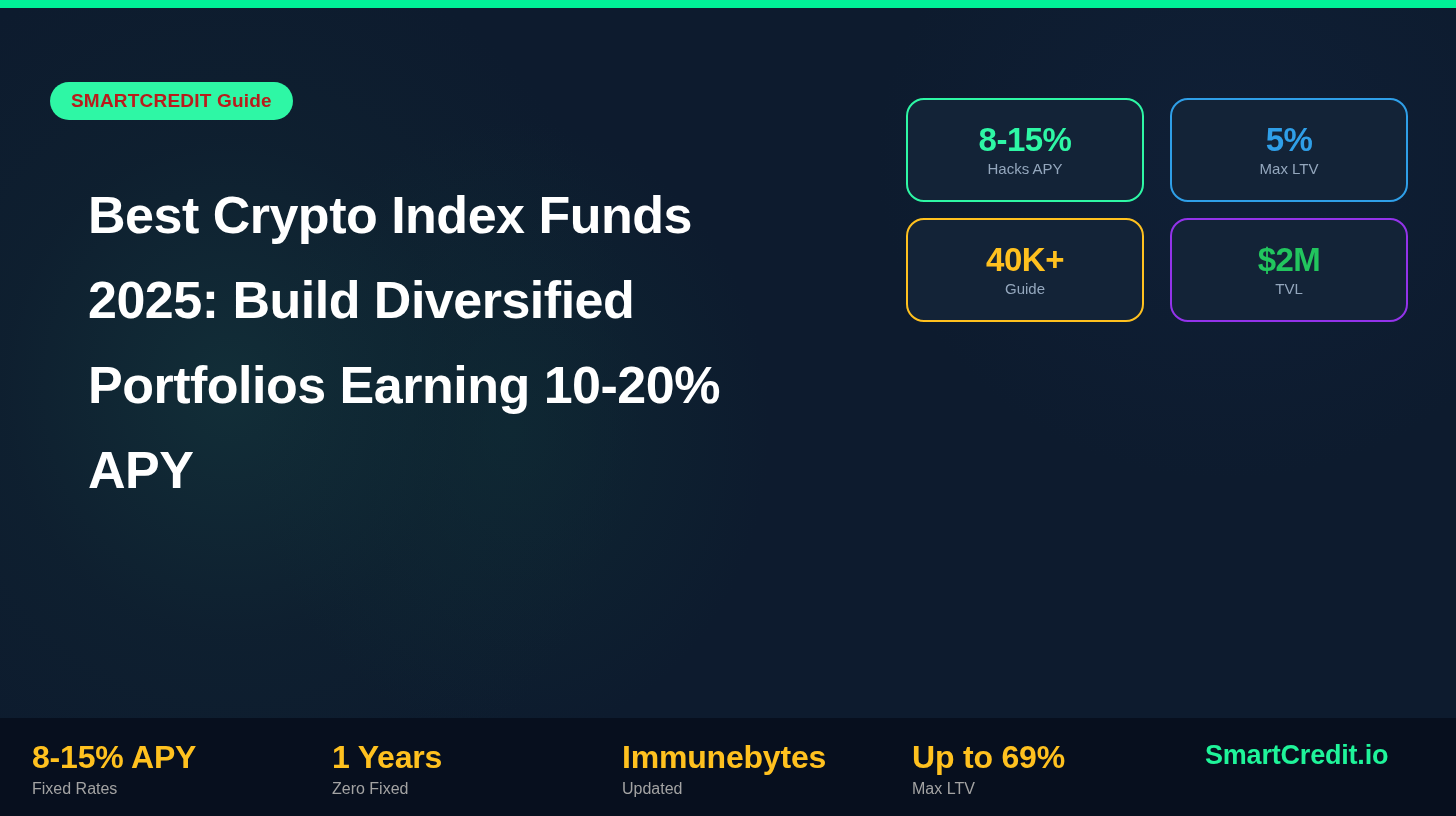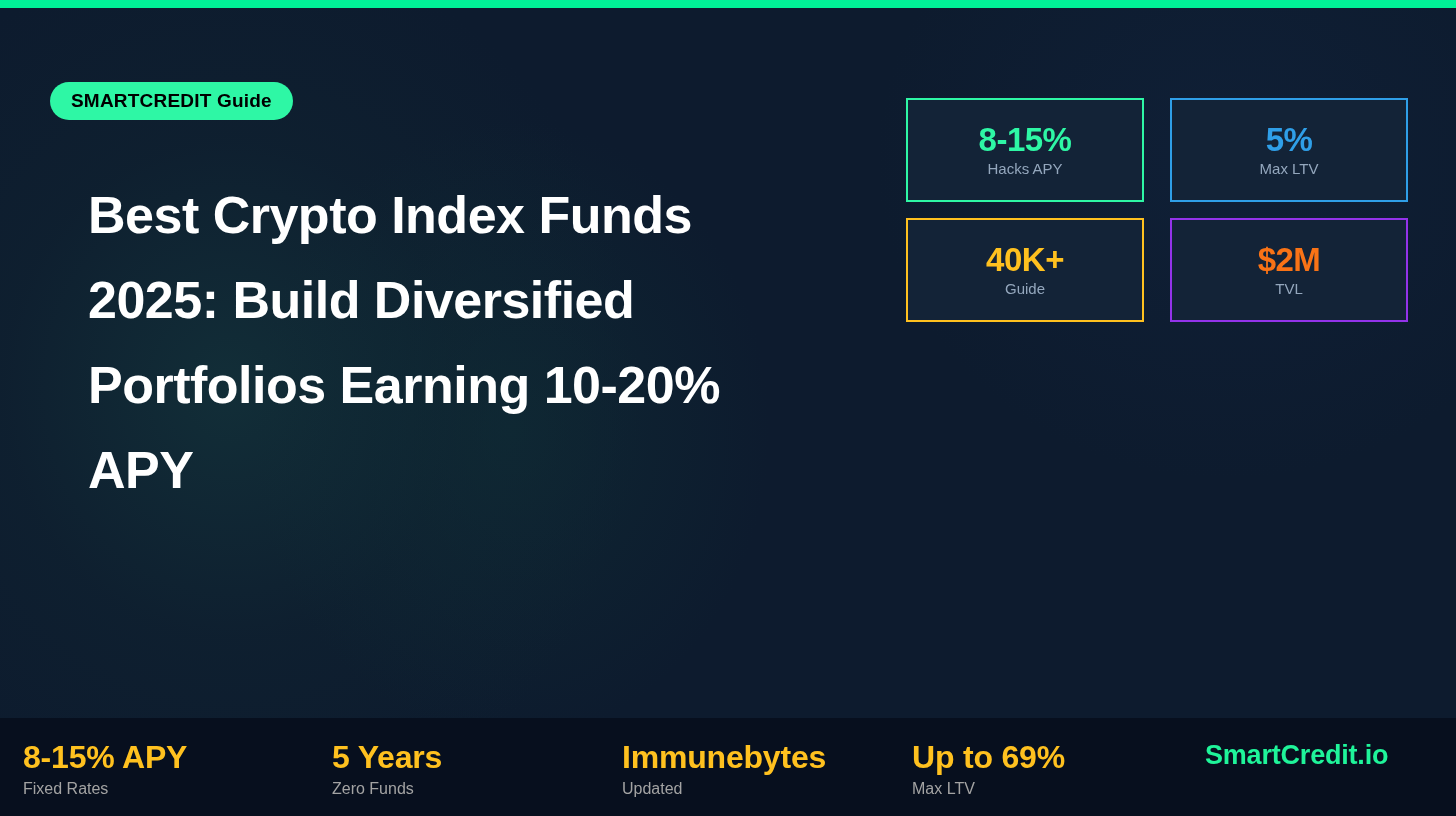--- a/index.html
+++ b/index.html
@@ -47,21 +47,21 @@
     background:#00f297;
   }
 
   .badge {
     position:absolute; left:50px; top:82px;
     height:38px;
     padding:0 21px;
     display:flex; align-items:center;
     background:#2ef7a5;
     border-radius:20px;
-    color:#000000;
+    color:#b91c1c;
     font-size:19px;
     font-weight:bold;
     letter-spacing:0.2px;
     white-space:nowrap;
   }
 
   .headline {
     position:absolute; left:56px; top:173px;
     width:700px;
     color:#ffffff;
@@ -85,21 +85,21 @@
     position:absolute;
     left:906px; top:98px;
     width:502px;
     display:grid;
     grid-template-columns:238px 238px;
     grid-template-rows:104px 104px;
     gap:16px 26px;
   }
   .card {
     border:2px solid #2ef7a5;
-    border-radius:0;
+    border-radius:18px;
     background:#132337;
     display:flex;
     flex-direction:column;
     align-items:center;
     justify-content:center;
     gap:2px;
   }
   .card .val {
     font-size:33px;
     font-weight:bold;
@@ -174,33 +174,33 @@
     </div>
     <div class="card" style="border-color: rgb(47, 159, 232);">
       <span class="val" style="color: rgb(47, 159, 232);">5%</span>
       <span class="lbl">Max LTV</span>
     </div>
     <div class="card" style="border-color: rgb(255, 193, 31);">
       <span class="val" style="color: rgb(255, 193, 31);">40K+</span>
       <span class="lbl">Guide</span>
     </div>
     <div class="card" style="border-color: rgb(147, 51, 234);">
-      <span class="val" style="color: #f97316;">$2M</span>
+      <span class="val" style="color: #22c55e;">$2M</span>
       <span class="lbl">TVL</span>
     </div>
   </div>
 
   <div class="footer">
-    <div class="fitem" style="left: 23px;">
+    <div class="fitem" style="left: 32px;">
       <div class="fval">8-15% APY</div>
       <div class="flbl">Fixed Rates</div>
     </div>
     <div class="fitem" style="left: 332px;">
-      <div class="fval">5 Years</div>
-      <div class="flbl">Zero Funds</div>
+      <div class="fval">1 Years</div>
+      <div class="flbl">Zero Fixed</div>
     </div>
     <div class="fitem" style="left: 622px;">
       <div class="fval">Immunebytes</div>
       <div class="flbl">Updated</div>
     </div>
     <div class="fitem" style="left: 912px;">
       <div class="fval">Up to 69%</div>
       <div class="flbl">Max LTV</div>
     </div>
   </div>

